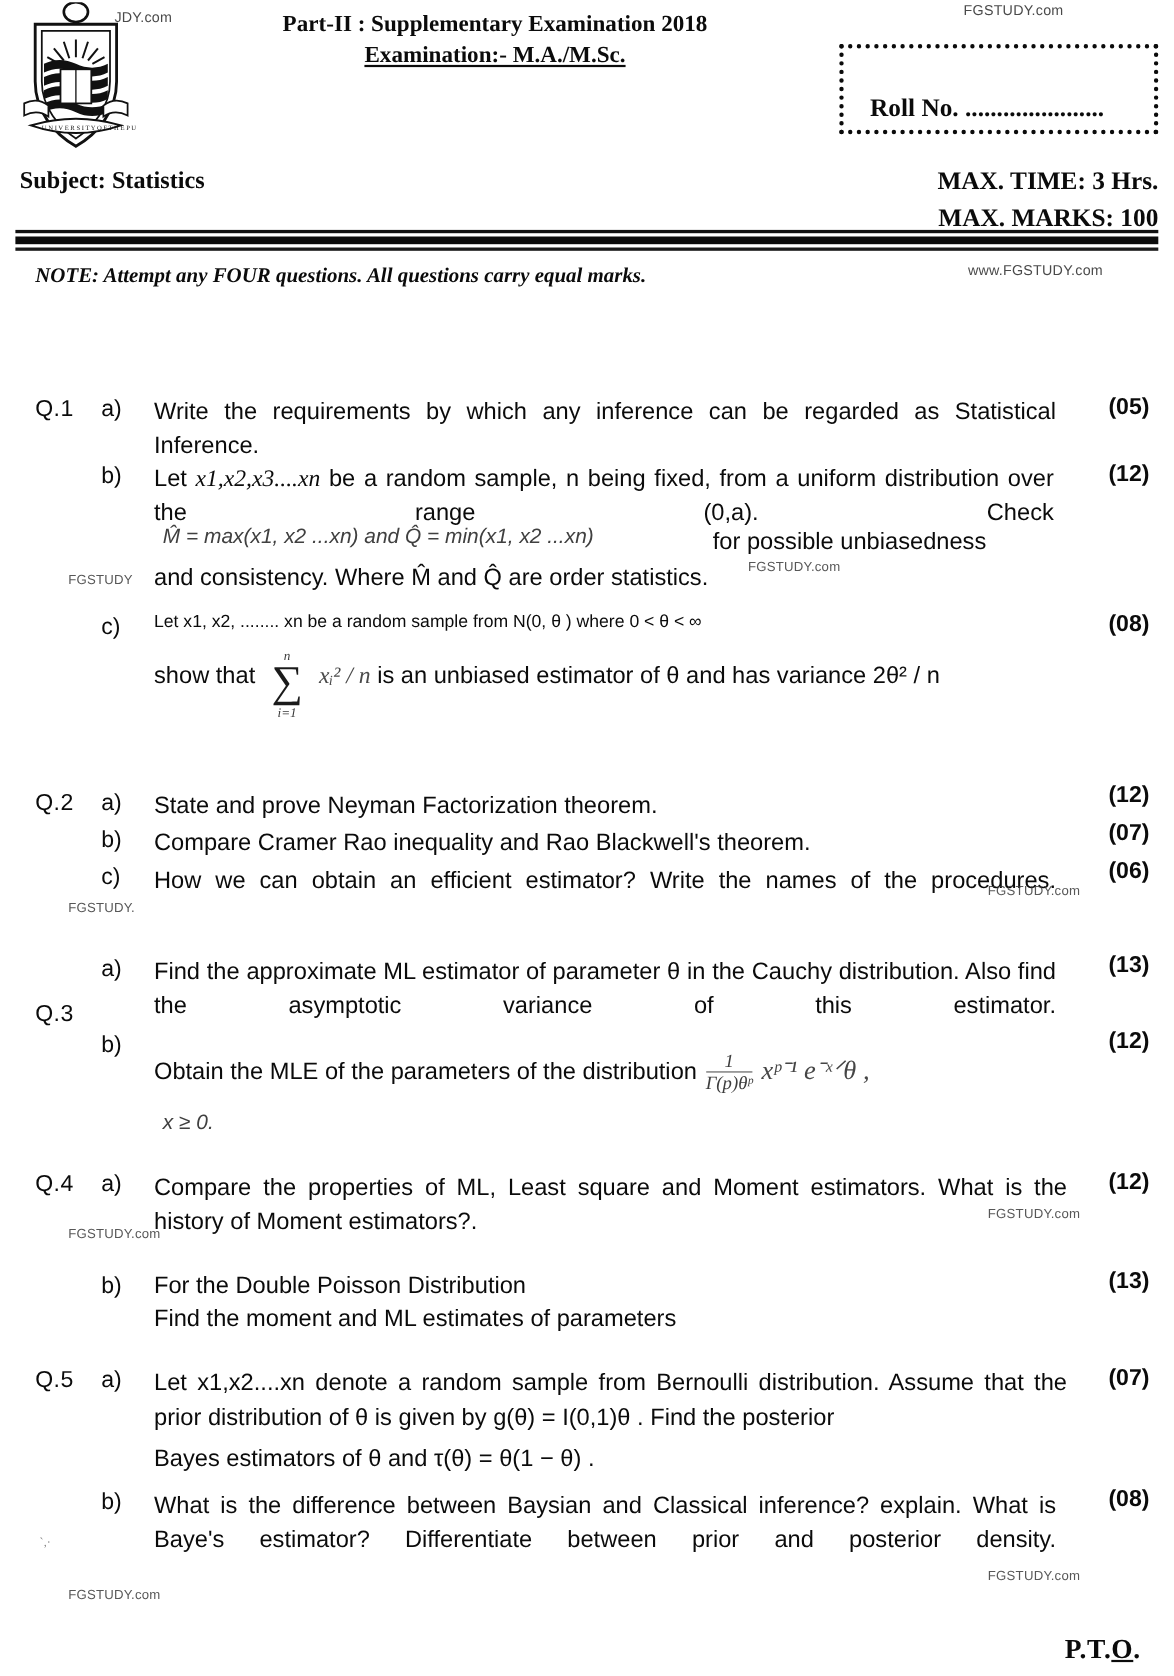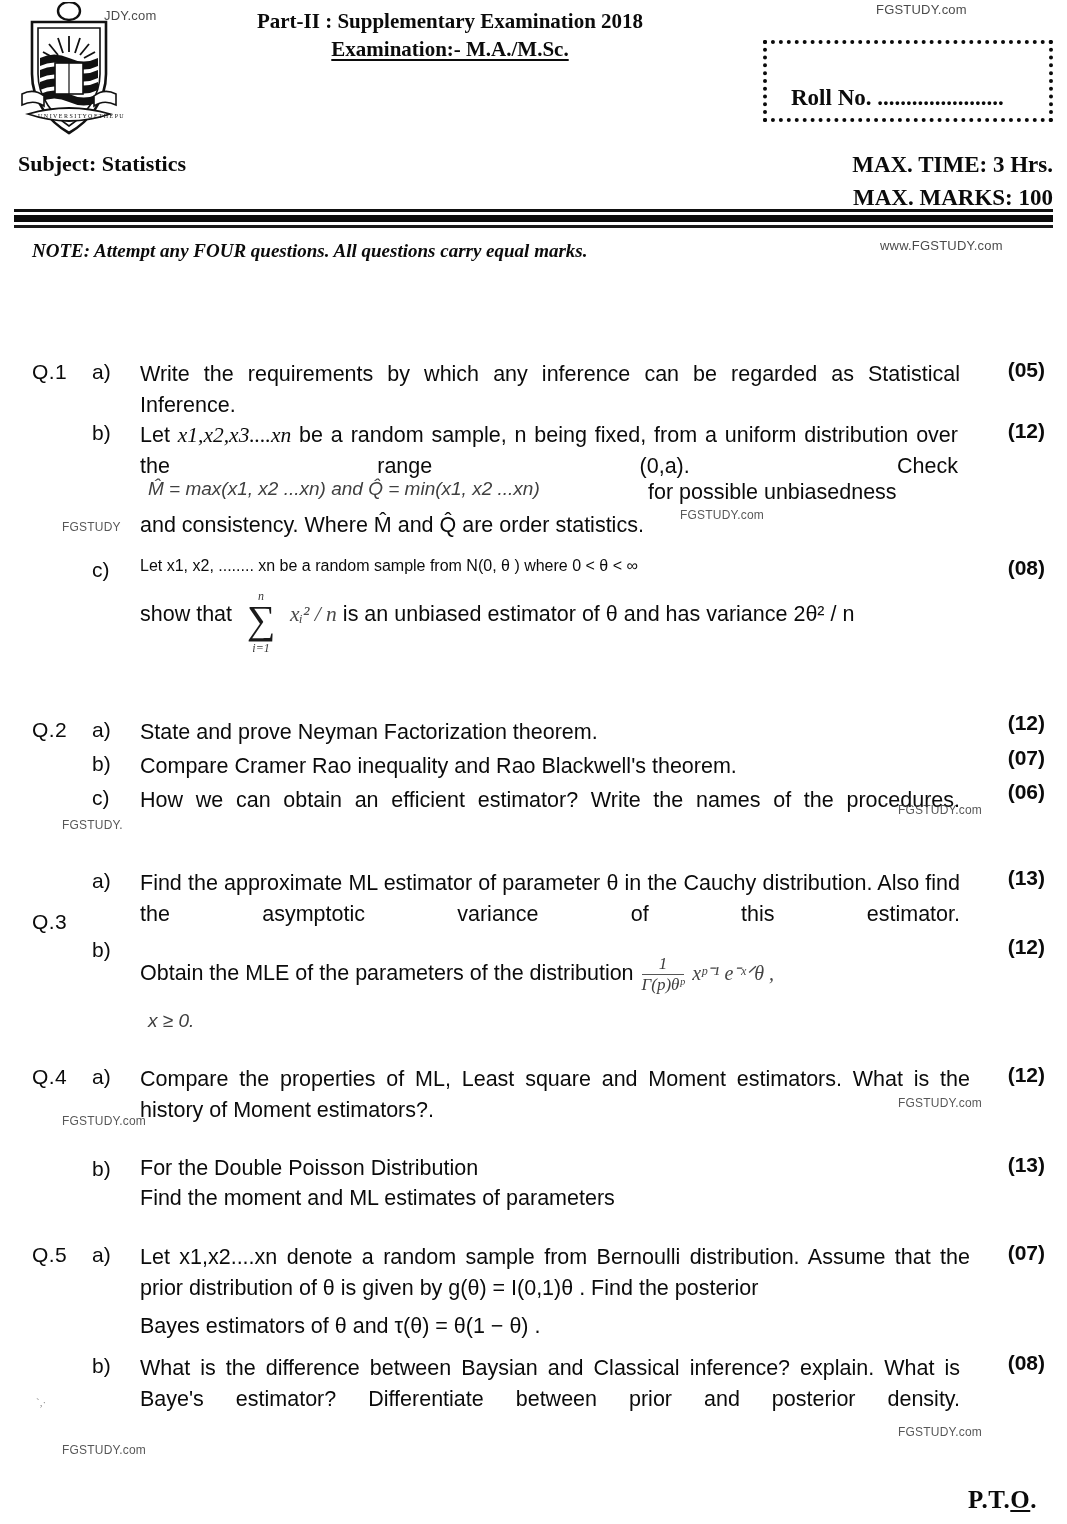--- a/index.html
+++ b/index.html
@@ -349,21 +349,21 @@
     <div class="body jfull" style="top:868px; width:820px;">Find the approximate ML estimator of parameter θ in the Cauchy distribution. Also find the asymptotic variance of this estimator.</div>
     <div class="marks" style="top:866px;">(13)</div>
 
     <div class="part" style="top:938px;">b)</div>
     <div style="position:absolute; left:140px; top:955px; font-size:21.5px; white-space:nowrap;">
       <span>Obtain the MLE of the parameters of the distribution</span>
       <span class="frac">
         <span class="num">1</span>
         <span class="den">Γ(p)θᵖ</span>
       </span>
-      <span class="mathi" style="font-size:20px; color:#454545;">xᵖ⁻¹ e⁻ˣᐟθ ,</span>
+      <span class="mathi" style="font-size:24px; color:#454545;">xᵖ⁻¹ e⁻ˣᐟθ ,</span>
     </div>
     <div class="math-line" style="left:148px; top:1010px; font-size:19px;">x ≥ 0.</div>
     <div class="marks" style="top:935px;">(12)</div>
   </div>
 
   <div class="q">
     <div class="qno" style="top:1065px;">Q.4</div>
 
     <div class="part" style="top:1065px;">a)</div>
     <div class="body" style="top:1064px; width:830px;">Compare the properties of ML, Least square and Moment estimators. What is the history of Moment estimators?.</div>

